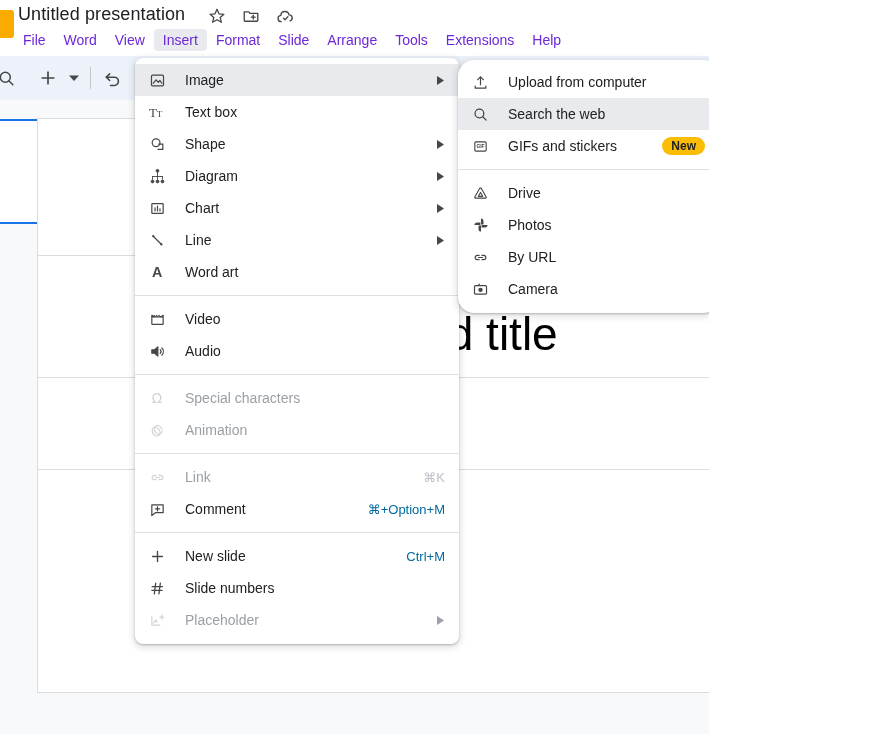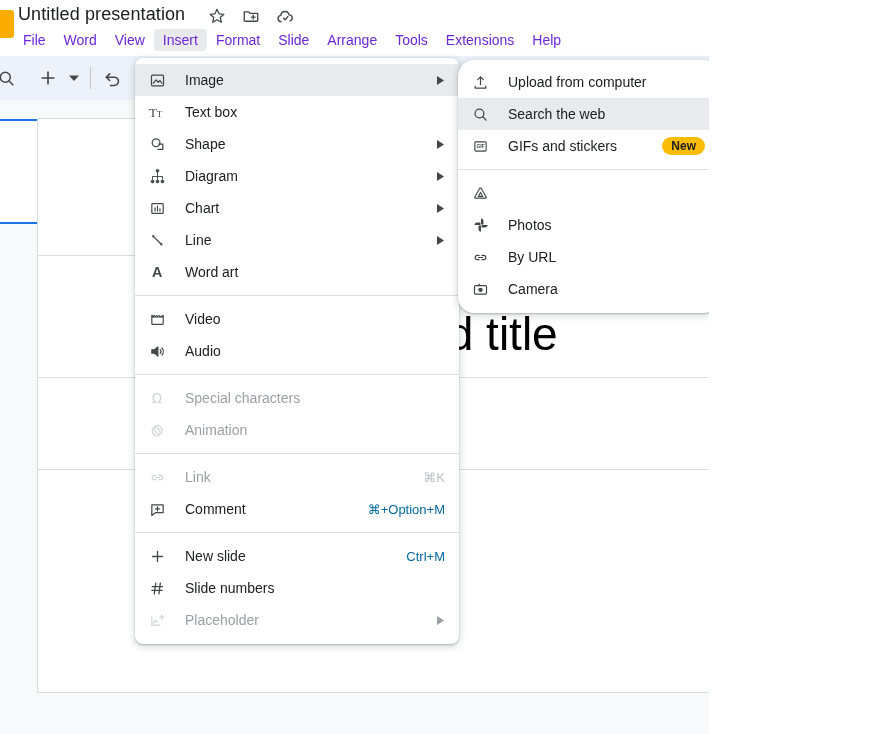--- a/index.html
+++ b/index.html
@@ -508,20 +508,21 @@
 
     <div class="msep"></div>
 
     <div class="mrow">
       <span class="m-ic">
         <svg width="17" height="17" viewBox="0 0 24 24" fill="none" stroke="#444746" stroke-width="1.6" stroke-linejoin="round">
           <path d="M11 4.5h2l7 12.5a1 1 0 0 1-.9 1.5H4.9a1 1 0 0 1-.9-1.5z"></path>
           <path d="M12 10.5l3 5.5H9z"></path>
         </svg>
       </span>
+      <span class="m-lb">Drive</span>
     </div>
 
     <div class="mrow">
       <span class="m-ic">
         <svg width="18" height="18" viewBox="0 0 24 24" fill="#444746">
           <path d="M12 3.2c2.1 0 3.3 1.6 3.3 3.6v4.4H12z"></path>
           <path d="M20.8 12c0 2.1-1.6 3.3-3.6 3.3h-4.4V12z"></path>
           <path d="M12 20.8c-2.1 0-3.3-1.6-3.3-3.6v-4.4H12z"></path>
           <path d="M3.2 12c0-2.1 1.6-3.3 3.6-3.3h4.4V12z"></path>
         </svg>

